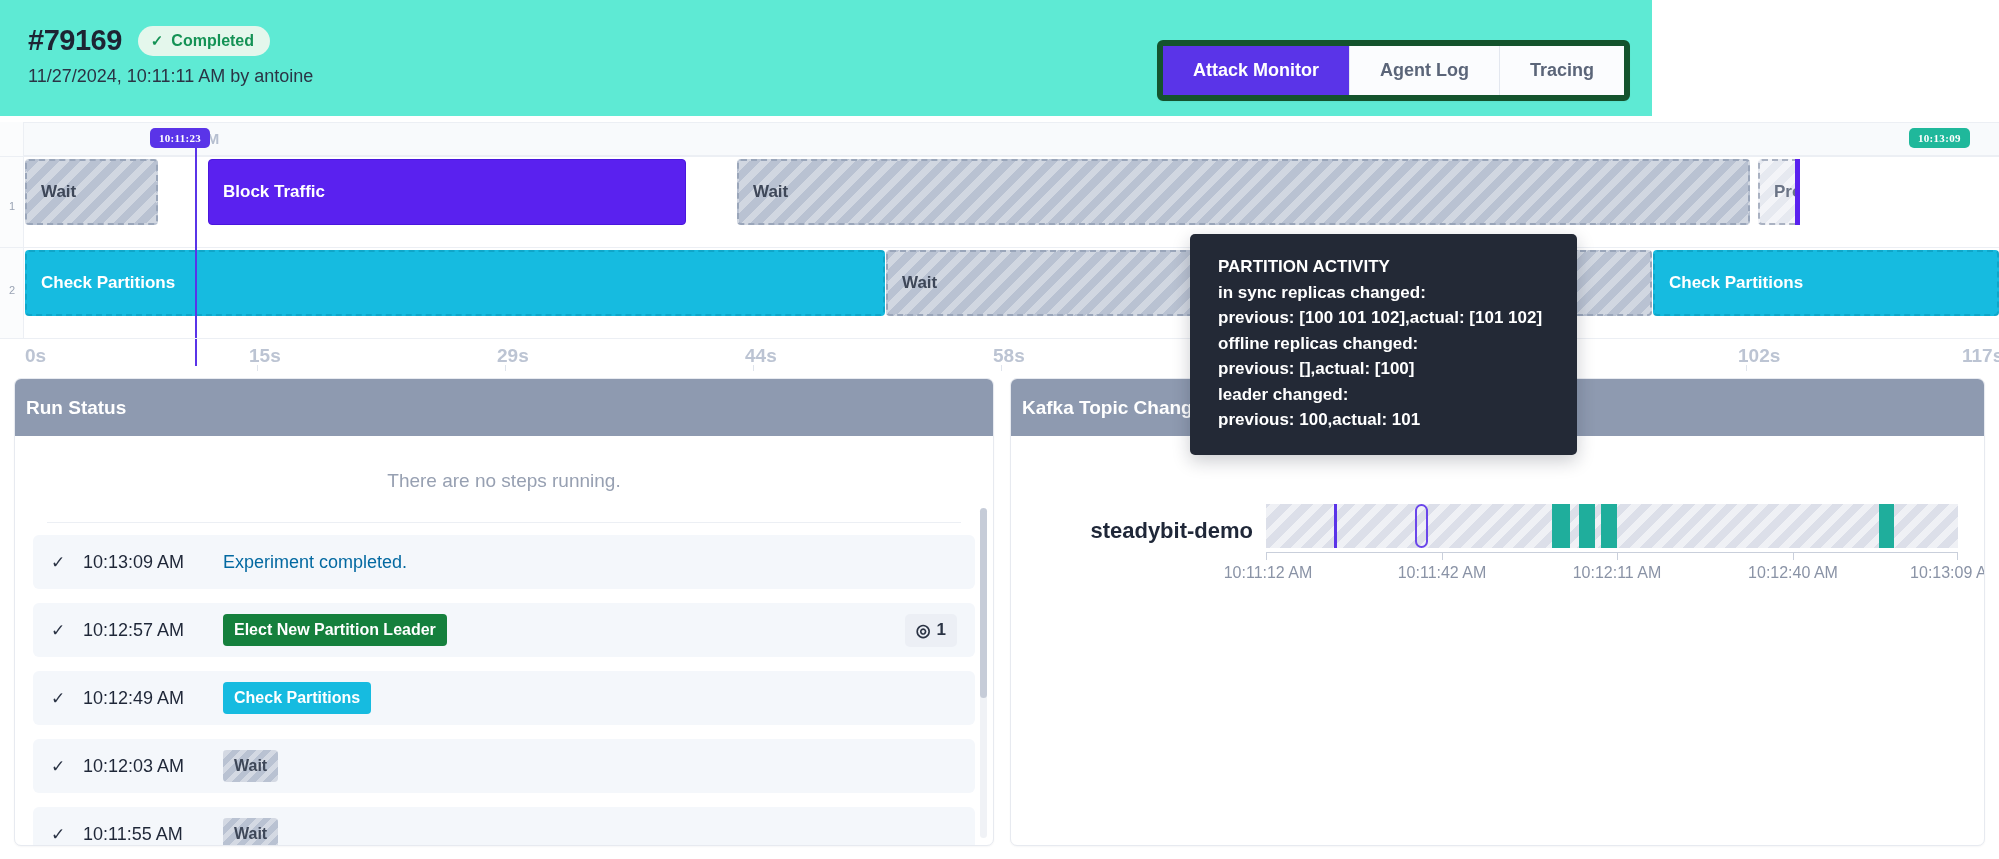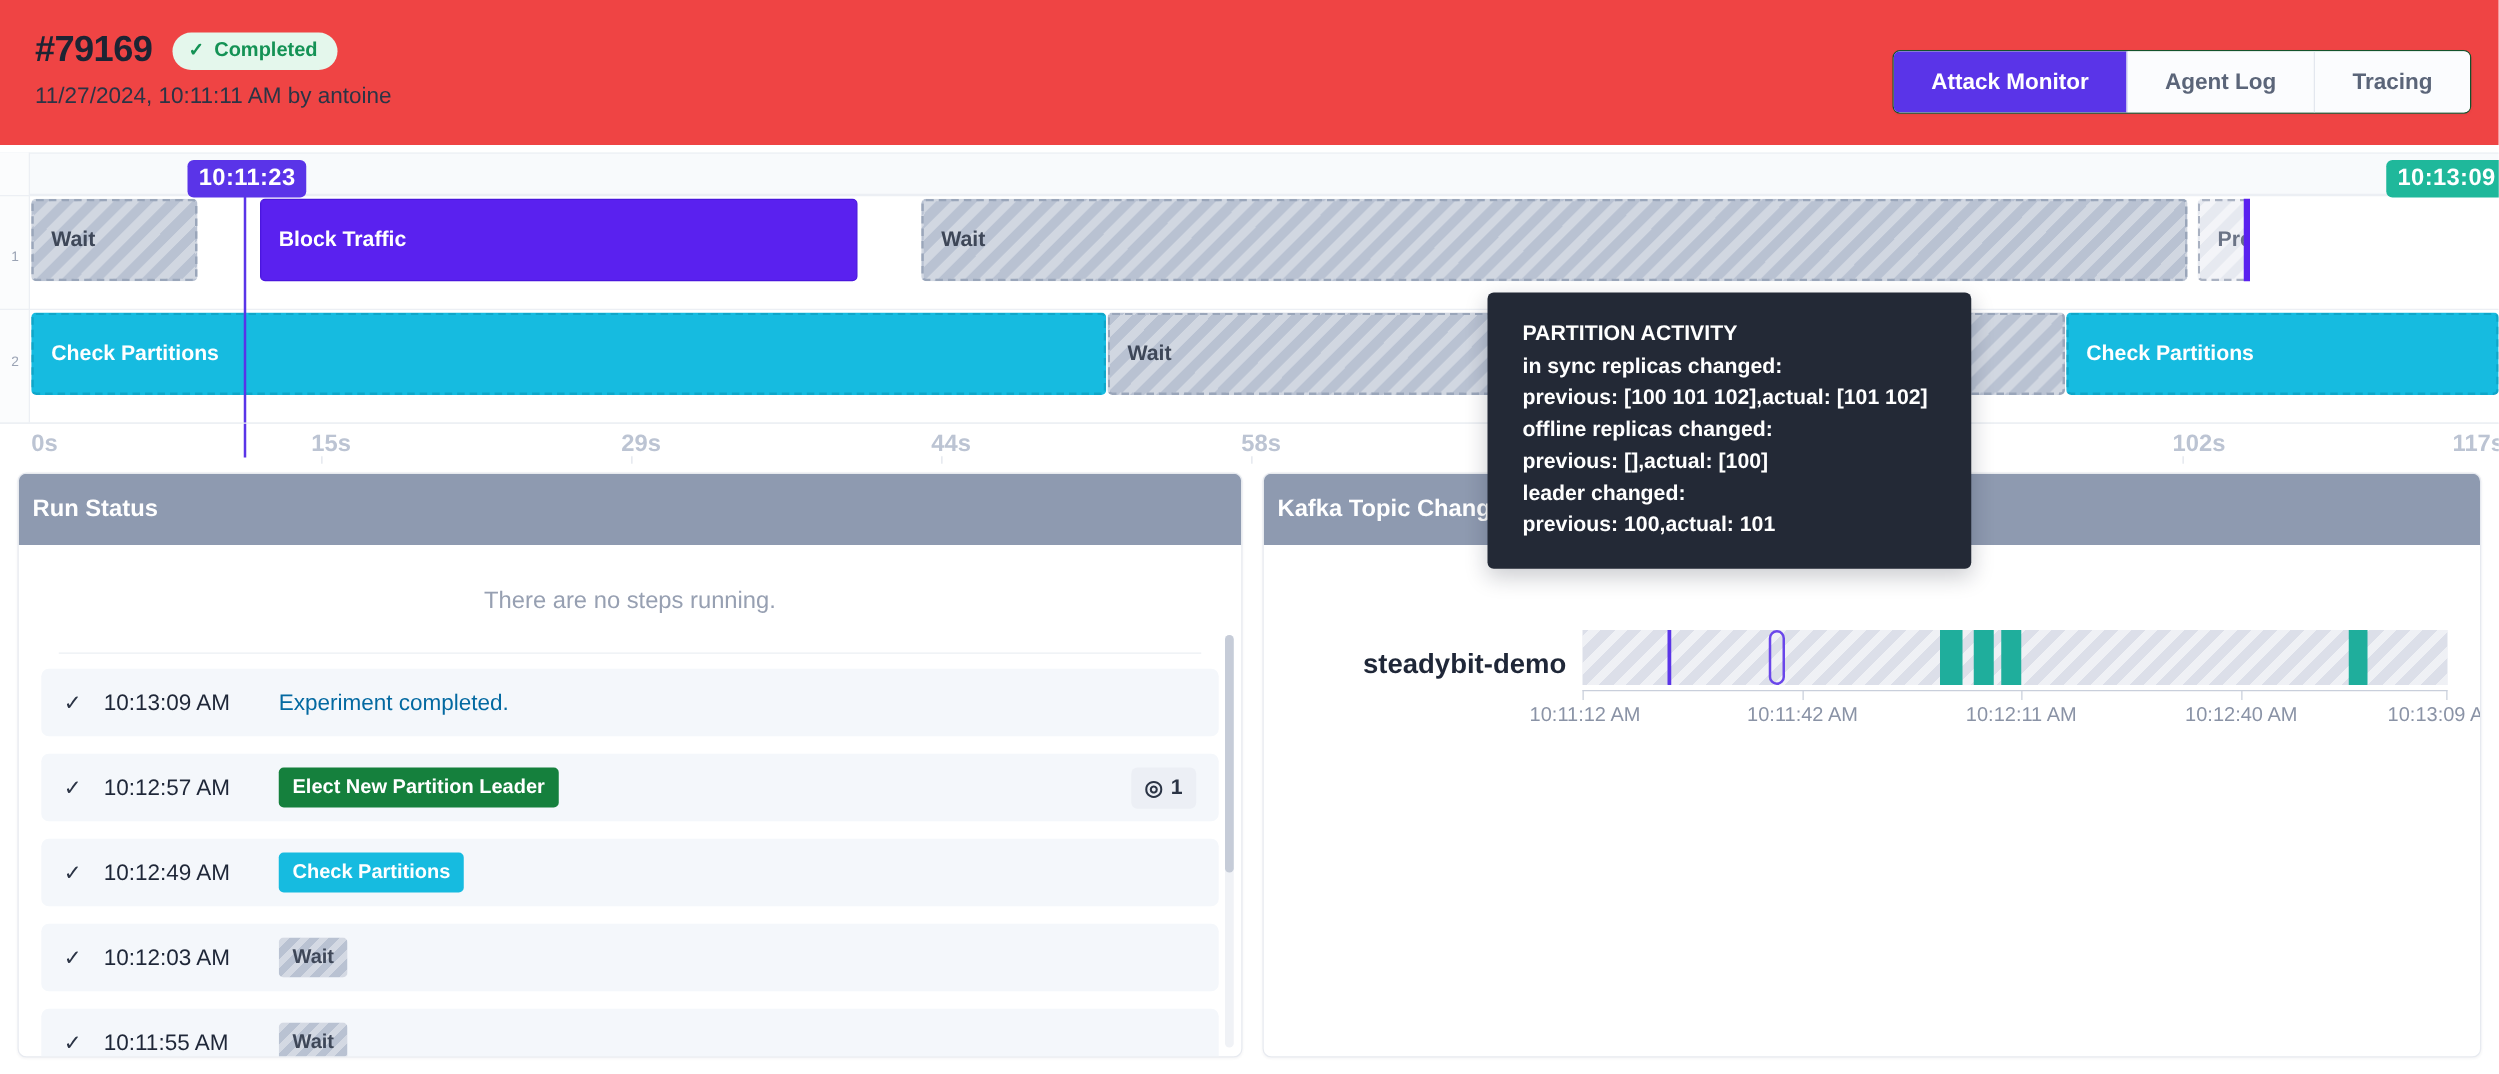--- a/index.html
+++ b/index.html
@@ -7,40 +7,40 @@
     width: 1999px; height: 859px;
     background: #ffffff;
     font-family: "Liberation Sans", sans-serif;
     overflow: hidden;
     color: #1f2937;
   }
   .page { position: relative; width: 1999px; height: 859px; }
 
   
   .header {
-    position: absolute; top: 0; left: 0; width: 1999px; height: 116px;
-    background: #ef4444;
+    position: absolute; top: 0; left: 0; width: 1652px; height: 116px;
+    background: #5eead4;
   }
   .hdr-left { position: absolute; left: 28px; top: 24px; }
   .title-row { display: flex; align-items: center; gap: 16px; }
   .run-id {
     font-size: 29px; font-weight: bold; letter-spacing: -0.5px; color: #1d2433;
   }
   .status-badge {
     display: inline-flex; align-items: center; gap: 8px;
     background: #e4f7ec; color: #149255;
     border-radius: 16px; padding: 6px 16px 6px 13px;
     font-size: 16px; font-weight: bold;
   }
   .check-glyph { font-size: 15px; line-height: 1; color: #149255; font-weight: bold; }
   .run-meta { margin-top: 9px; font-size: 18px; color: #2b3445; }
 
   .tabs {
     position: absolute; right: 22px; top: 40px;
-    display: flex; border: 1px solid #14532d; border-radius: 6px;
+    display: flex; border: 6px solid #14532d; border-radius: 6px;
     overflow: hidden; background: #fbfcfe;
     box-shadow: 0 1px 2px rgba(16,24,40,0.04);
   }
   .tab {
     padding: 14px 30px; font-size: 18px; font-weight: bold;
     color: #5c6craw; color: #5b6579; background: #fbfcfe;
     border-right: 1px solid #e3e7ef; white-space: nowrap;
     display: flex; align-items: center; justify-content: center;
   }
   .tab:last-child { border-right: none; }
@@ -87,22 +87,22 @@
   .bar.prepare {
     background-color: #e6e9f0;
     background-image: repeating-linear-gradient(-45deg,
       rgba(255,255,255,0.5) 0px, rgba(255,255,255,0.5) 7px,
       rgba(255,255,255,0) 7px, rgba(255,255,255,0) 15px);
     color: #6b7486; border: 2px dashed #aab2c2;
   }
   .bar-rowedge { position: absolute; width: 5px; height: 66px; background: #5a21ef; }
 
   .time-badge {
-    position: absolute; font-family: Liberation Sans, sans-serif;
-    font-size: 19px; font-weight: bold; color: #ffffff;
+    position: absolute; font-family: Liberation Serif, serif;
+    font-size: 11px; font-weight: bold; color: #ffffff;
     padding: 4px 9px; border-radius: 5px; letter-spacing: 0.3px;
   }
   .time-badge.start { background: #5a34e8; }
   .time-badge.end   { background: #1fb89b; }
 
   .playhead {
     position: absolute; width: 2px; background: #5a34e8;
   }
   .tl-hdr-time {
     position: absolute; font-size: 15px; color: #b6bfd0; font-weight: bold;

